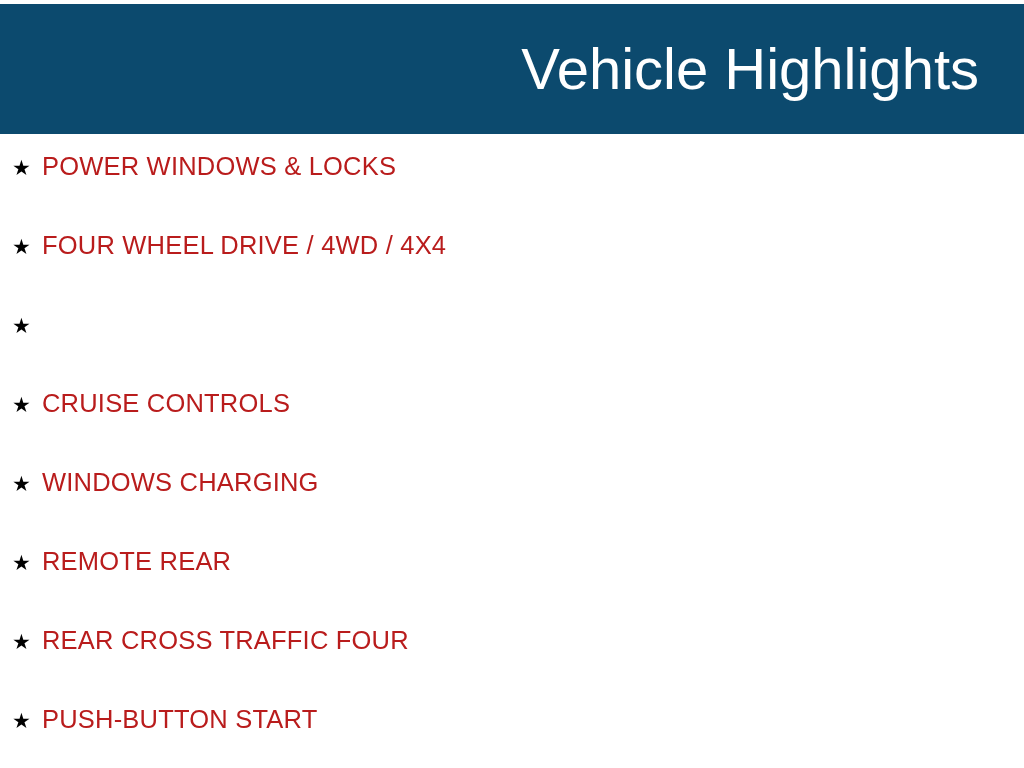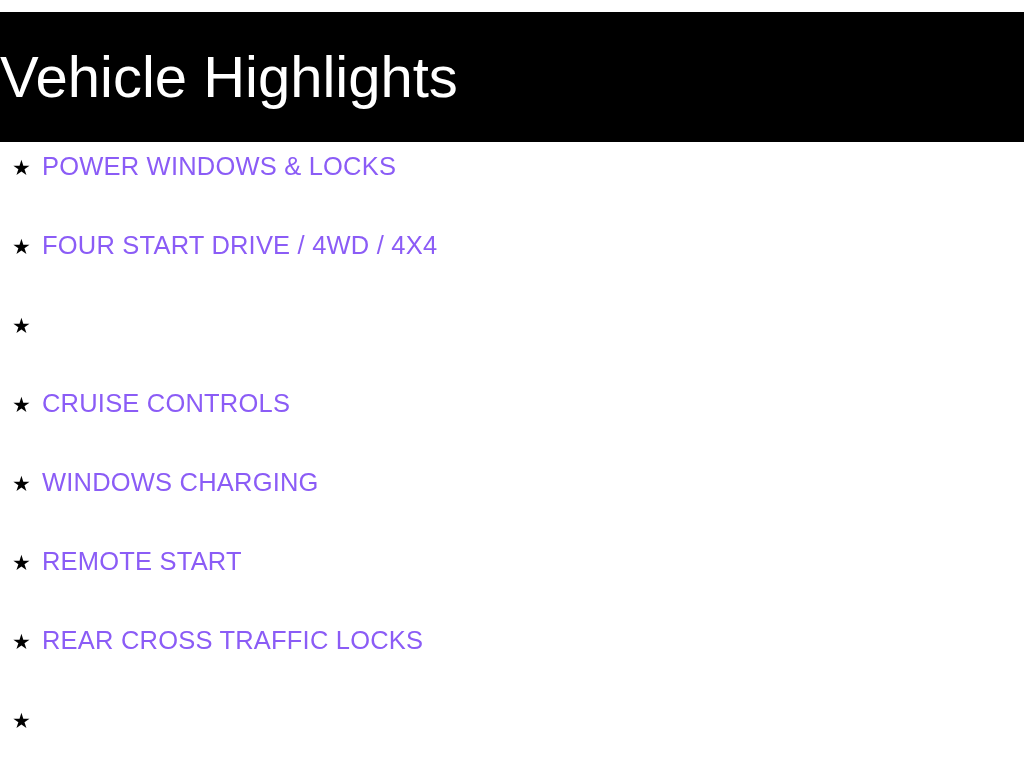--- a/index.html
+++ b/index.html
@@ -15,27 +15,27 @@
   }
   .slide {
     position: relative;
     width: 1024px;
     height: 768px;
     background: #ffffff;
   }
   .header-band {
     position: absolute;
     left: 0;
-    top: 12px;
+    top: 4px;
     width: 1024px;
     height: 130px;
-    background: #000000;
+    background: #0c4a6e;
     display: flex;
     align-items: center;
-    justify-content: flex-start;
+    justify-content: flex-end;
     box-sizing: border-box;
     padding-right: 45px;
   }
   .header-title {
     color: #ffffff;
     font-size: 58px;
     font-weight: 400;
     letter-spacing: 0px;
     line-height: 1;
     white-space: nowrap;
@@ -56,21 +56,21 @@
   .bullet-star {
     width: 30px;
     min-width: 30px;
     color: #000000;
     font-size: 21px;
     line-height: 28px;
     text-align: left;
     padding-top: 2px;
   }
   .feature-label {
-    color: #8b5cf6;
+    color: #b91c1c;
     font-size: 25.5px;
     line-height: 28px;
     letter-spacing: 0.2px;
     white-space: nowrap;
   }
 </style>
 </head>
 <body>
 
 <div class="slide">
@@ -81,45 +81,46 @@
 
   <div class="features">
 
     <div class="feature-row">
       <div class="bullet-star">★</div>
       <div class="feature-label">POWER WINDOWS &amp; LOCKS</div>
     </div>
 
     <div class="feature-row">
       <div class="bullet-star">★</div>
-      <div class="feature-label">FOUR START DRIVE / 4WD / 4X4</div>
+      <div class="feature-label">FOUR WHEEL DRIVE / 4WD / 4X4</div>
     </div>
 
     <div class="feature-row">
       <div class="bullet-star">★</div>
     </div>
 
     <div class="feature-row">
       <div class="bullet-star">★</div>
       <div class="feature-label">CRUISE CONTROLS</div>
     </div>
 
     <div class="feature-row">
       <div class="bullet-star">★</div>
       <div class="feature-label">WINDOWS CHARGING</div>
     </div>
 
     <div class="feature-row">
       <div class="bullet-star">★</div>
-      <div class="feature-label">REMOTE START</div>
+      <div class="feature-label">REMOTE REAR</div>
     </div>
 
     <div class="feature-row">
       <div class="bullet-star">★</div>
-      <div class="feature-label">REAR CROSS TRAFFIC LOCKS</div>
+      <div class="feature-label">REAR CROSS TRAFFIC FOUR</div>
     </div>
 
     <div class="feature-row">
       <div class="bullet-star">★</div>
+      <div class="feature-label">PUSH-BUTTON START</div>
     </div>
 
   </div>
 </div>
 
 </body></html>

